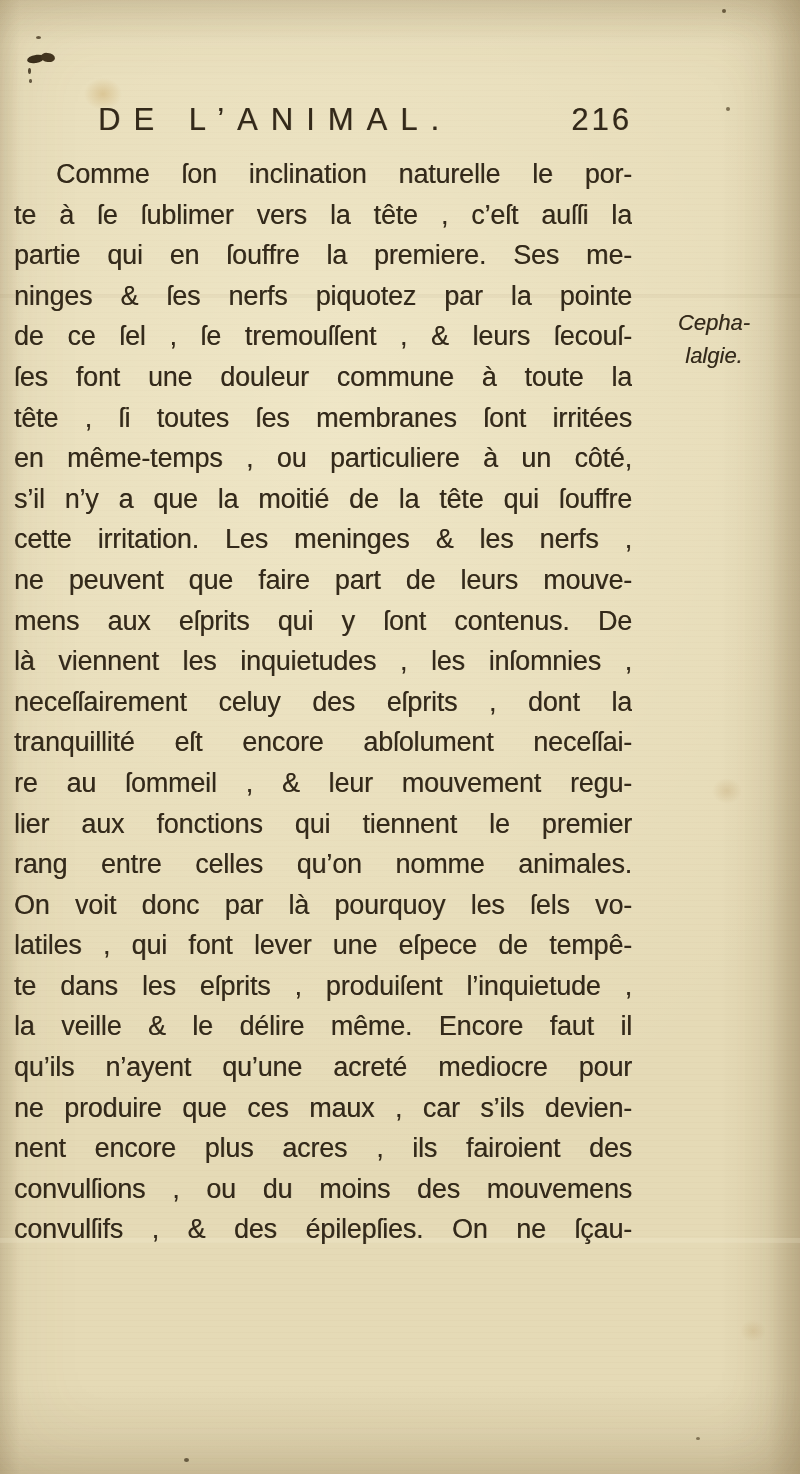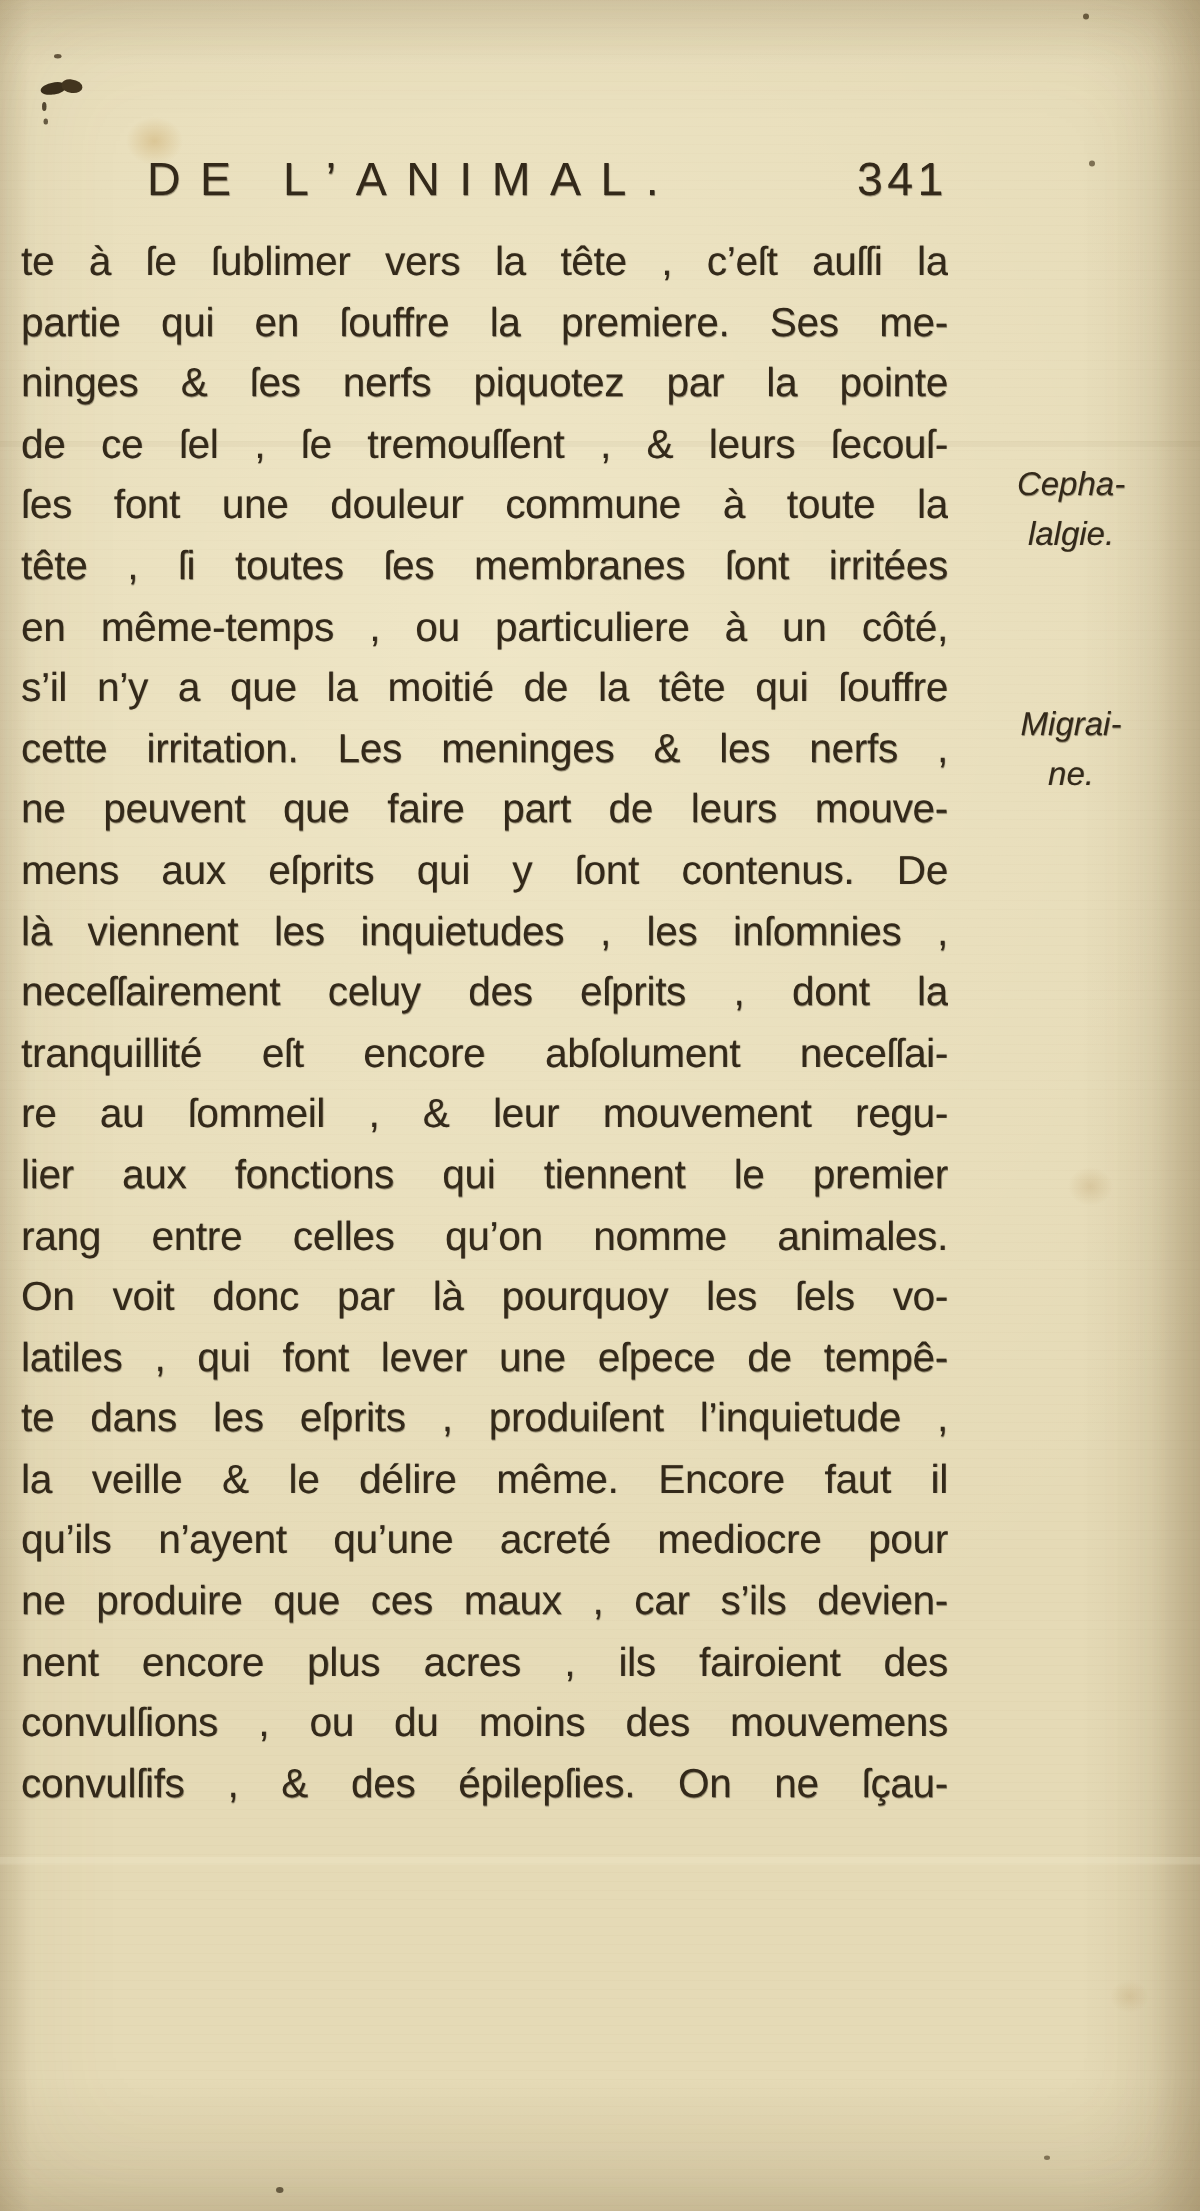--- a/index.html
+++ b/index.html
@@ -88,24 +88,25 @@
   <div class="blemish stain-right-low"></div>
   <div class="blemish speck-a"></div>
   <div class="blemish speck-b"></div>
   <div class="blemish speck-c"></div>
   <div class="blemish speck-d"></div>
   <div class="blemish crease1"></div>
   <div class="blemish crease2"></div>
 
   <div class="header">
     <span class="title">DE L’ANIMAL.</span>
-    <span class="pagenum">341</span>
+    <span class="pagenum">216</span>
   </div>
 
   <div class="textblock">
+    <div class="bline indent">Comme ſon inclination naturelle le por-</div>
     <div class="bline">te à ſe ſublimer vers la tête , c’eſt auſſi la</div>
     <div class="bline">partie qui en ſouffre la premiere. Ses me-</div>
     <div class="bline">ninges &amp; ſes nerfs piquotez par la pointe</div>
     <div class="bline">de ce ſel , ſe tremouſſent , &amp; leurs ſecouſ-</div>
     <div class="bline">ſes font une douleur commune à toute la</div>
     <div class="bline">tête , ſi toutes ſes membranes ſont irritées</div>
     <div class="bline">en même-temps , ou particuliere à un côté,</div>
     <div class="bline">s’il n’y a que la moitié de la tête qui ſouffre</div>
     <div class="bline">cette irritation. Les meninges &amp; les nerfs ,</div>
     <div class="bline">ne peuvent que faire part de leurs mouve-</div>
@@ -124,18 +125,14 @@
     <div class="bline">ne produire que ces maux , car s’ils devien-</div>
     <div class="bline">nent encore plus acres , ils fairoient des</div>
     <div class="bline">convulſions , ou du moins des mouvemens</div>
     <div class="bline">convulſifs , &amp; des épilepſies. On ne ſçau-</div>
   </div>
 
   <div class="note note1">
     <span>Cepha-</span>
     <span>lalgie.</span>
   </div>
-  <div class="note note2">
-    <span>Migrai-</span>
-    <span>ne.</span>
-  </div>
 
 </div>
 
 </body></html>

